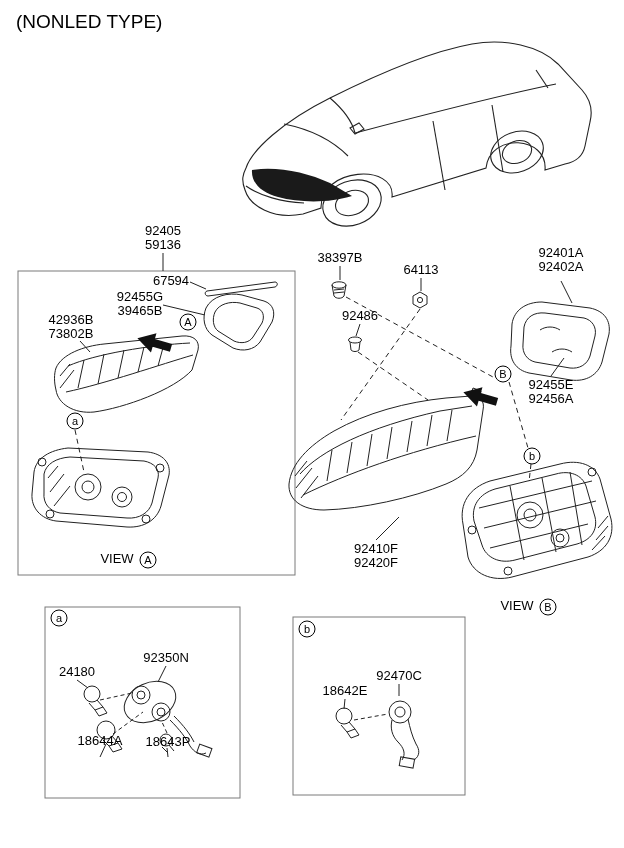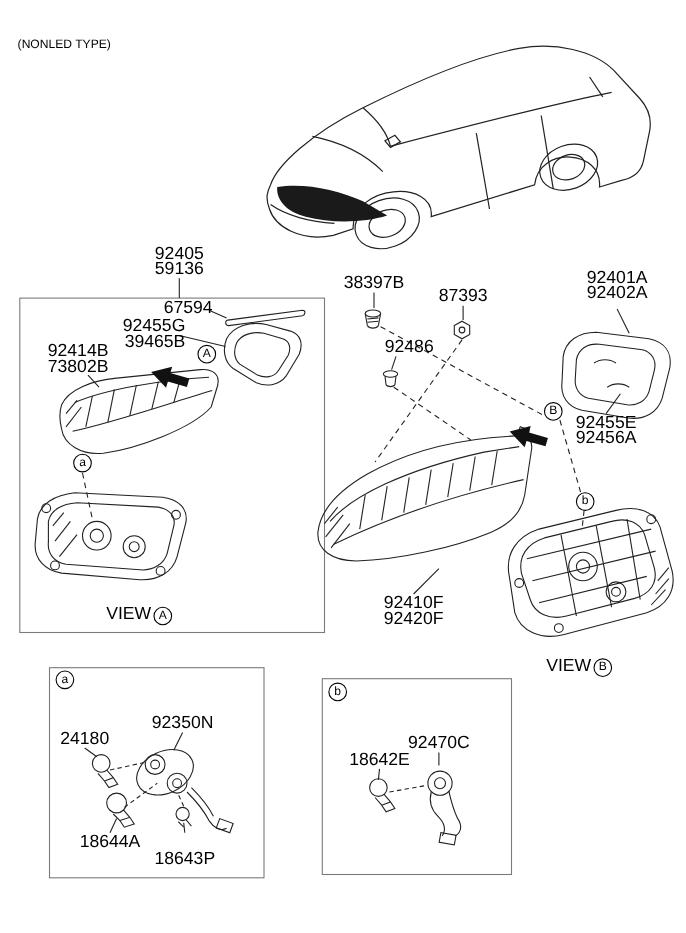--- a/index.html
+++ b/index.html
@@ -2,24 +2,24 @@
 <html><head>
 <meta charset="utf-8">
 <style>
   html,body{margin:0;padding:0;background:#fff;}
   .canvas{
     position:relative;width:624px;height:848px;background:#ffffff;
     font-family:"Liberation Sans", sans-serif;color:#000;overflow:hidden;
   }
   .art{position:absolute;left:0;top:0;}
   .lbl{
-    position:absolute;font-size:16px;line-height:14px;white-space:nowrap;
-    transform:translateX(-50%);text-align:right;
+    position:absolute;font-size:13px;line-height:14px;white-space:nowrap;
+    transform:translateX(-50%);text-align:center;
   }
-  .lbl-left{position:absolute;font-size:11px;line-height:15px;white-space:nowrap;margin-top:20px;}
+  .lbl-left{position:absolute;font-size:19px;line-height:15px;white-space:nowrap;}
   .marker{
     position:absolute;width:17px;height:17px;border:1.2px solid #000;border-radius:50%;
     font-size:11px;line-height:15px;text-align:center;box-sizing:border-box;
     transform:translate(-50%,-50%);background:#fff;
   }
 </style>
 </head>
 <body>
 
 <div class="canvas">
@@ -237,27 +237,27 @@
   </div>
 
   <div class="lbl" style="left:171px;top:274px">67594</div>
 
   <div class="lbl" style="left:140px;top:290px">
     <div>92455G</div>
     <div>39465B</div>
   </div>
 
   <div class="lbl" style="left:71px;top:313px">
-    <div>92414B</div>
+    <div>42936B</div>
     <div>73802B</div>
   </div>
 
   <div class="lbl" style="left:340px;top:251px">38397B</div>
-  <div class="lbl" style="left:421px;top:263px">87393</div>
-  <div class="lbl" style="left:372px;top:309px">92486</div>
+  <div class="lbl" style="left:421px;top:263px">64113</div>
+  <div class="lbl" style="left:360px;top:309px">92486</div>
 
   <div class="lbl" style="left:561px;top:246px">
     <div>92401A</div>
     <div>92402A</div>
   </div>
 
   <div class="lbl" style="left:551px;top:378px">
     <div>92455E</div>
     <div>92456A</div>
   </div>
@@ -274,19 +274,19 @@
 
   <div class="marker" style="left:188px;top:322px">A</div>
   <div class="marker" style="left:75px;top:421px">a</div>
   <div class="marker" style="left:503px;top:374px">B</div>
   <div class="marker" style="left:532px;top:456px">b</div>
   <div class="marker" style="left:59px;top:618px">a</div>
   <div class="marker" style="left:307px;top:629px">b</div>
 
   <div class="lbl" style="left:77px;top:665px">24180</div>
   <div class="lbl" style="left:166px;top:651px">92350N</div>
-  <div class="lbl" style="left:100px;top:759px">18644A</div>
-  <div class="lbl" style="left:168px;top:774px">18643P</div>
+  <div class="lbl" style="left:100px;top:734px">18644A</div>
+  <div class="lbl" style="left:168px;top:735px">18643P</div>
 
   <div class="lbl" style="left:345px;top:684px">18642E</div>
   <div class="lbl" style="left:399px;top:669px">92470C</div>
 
 </div>
 
 </body></html>

